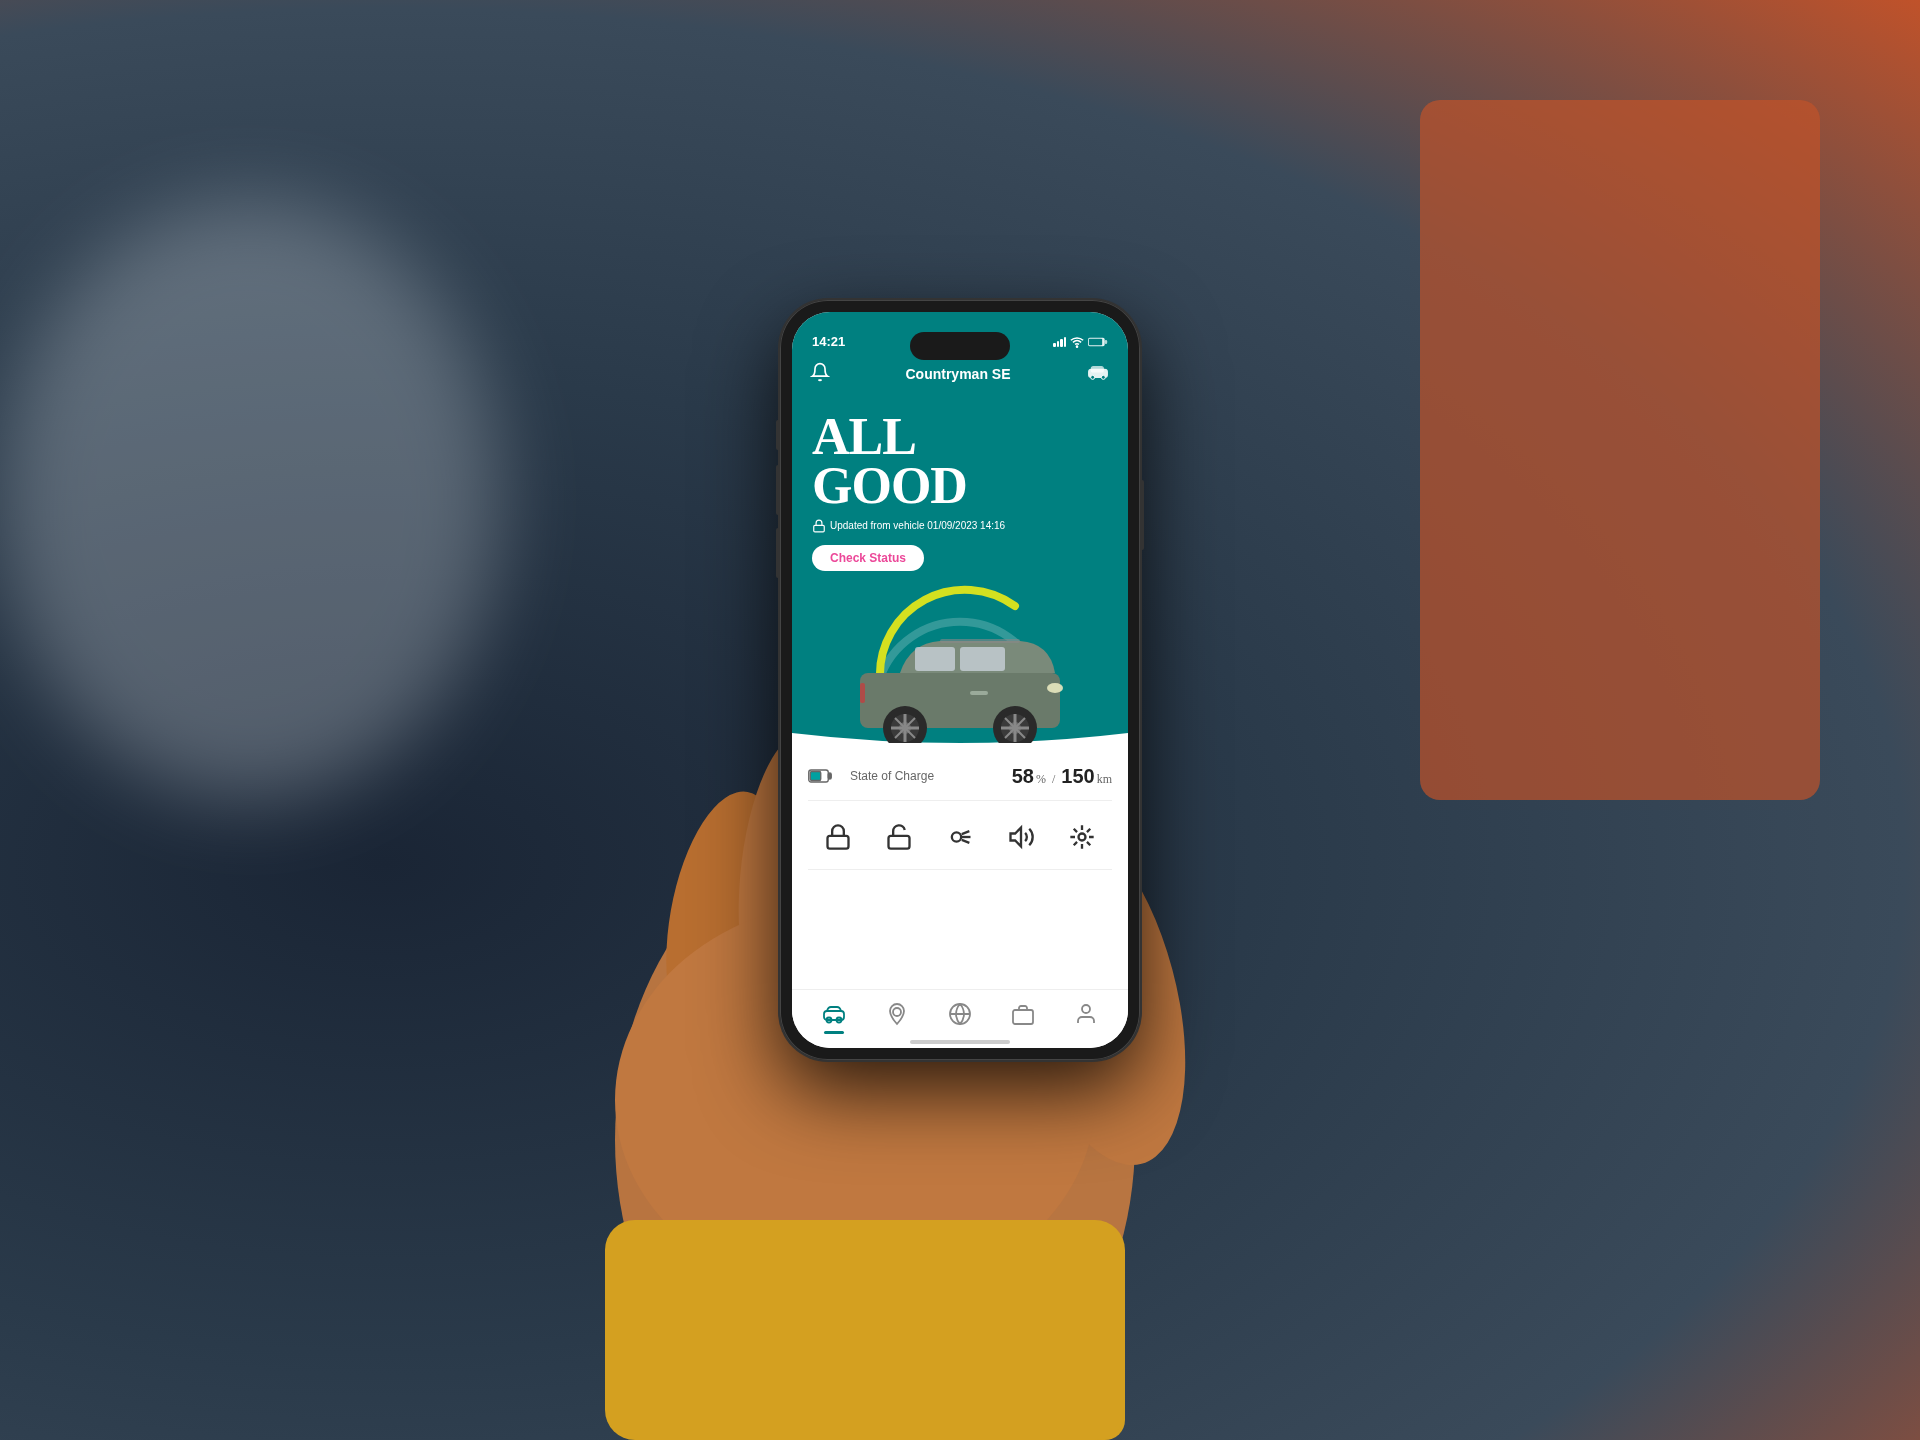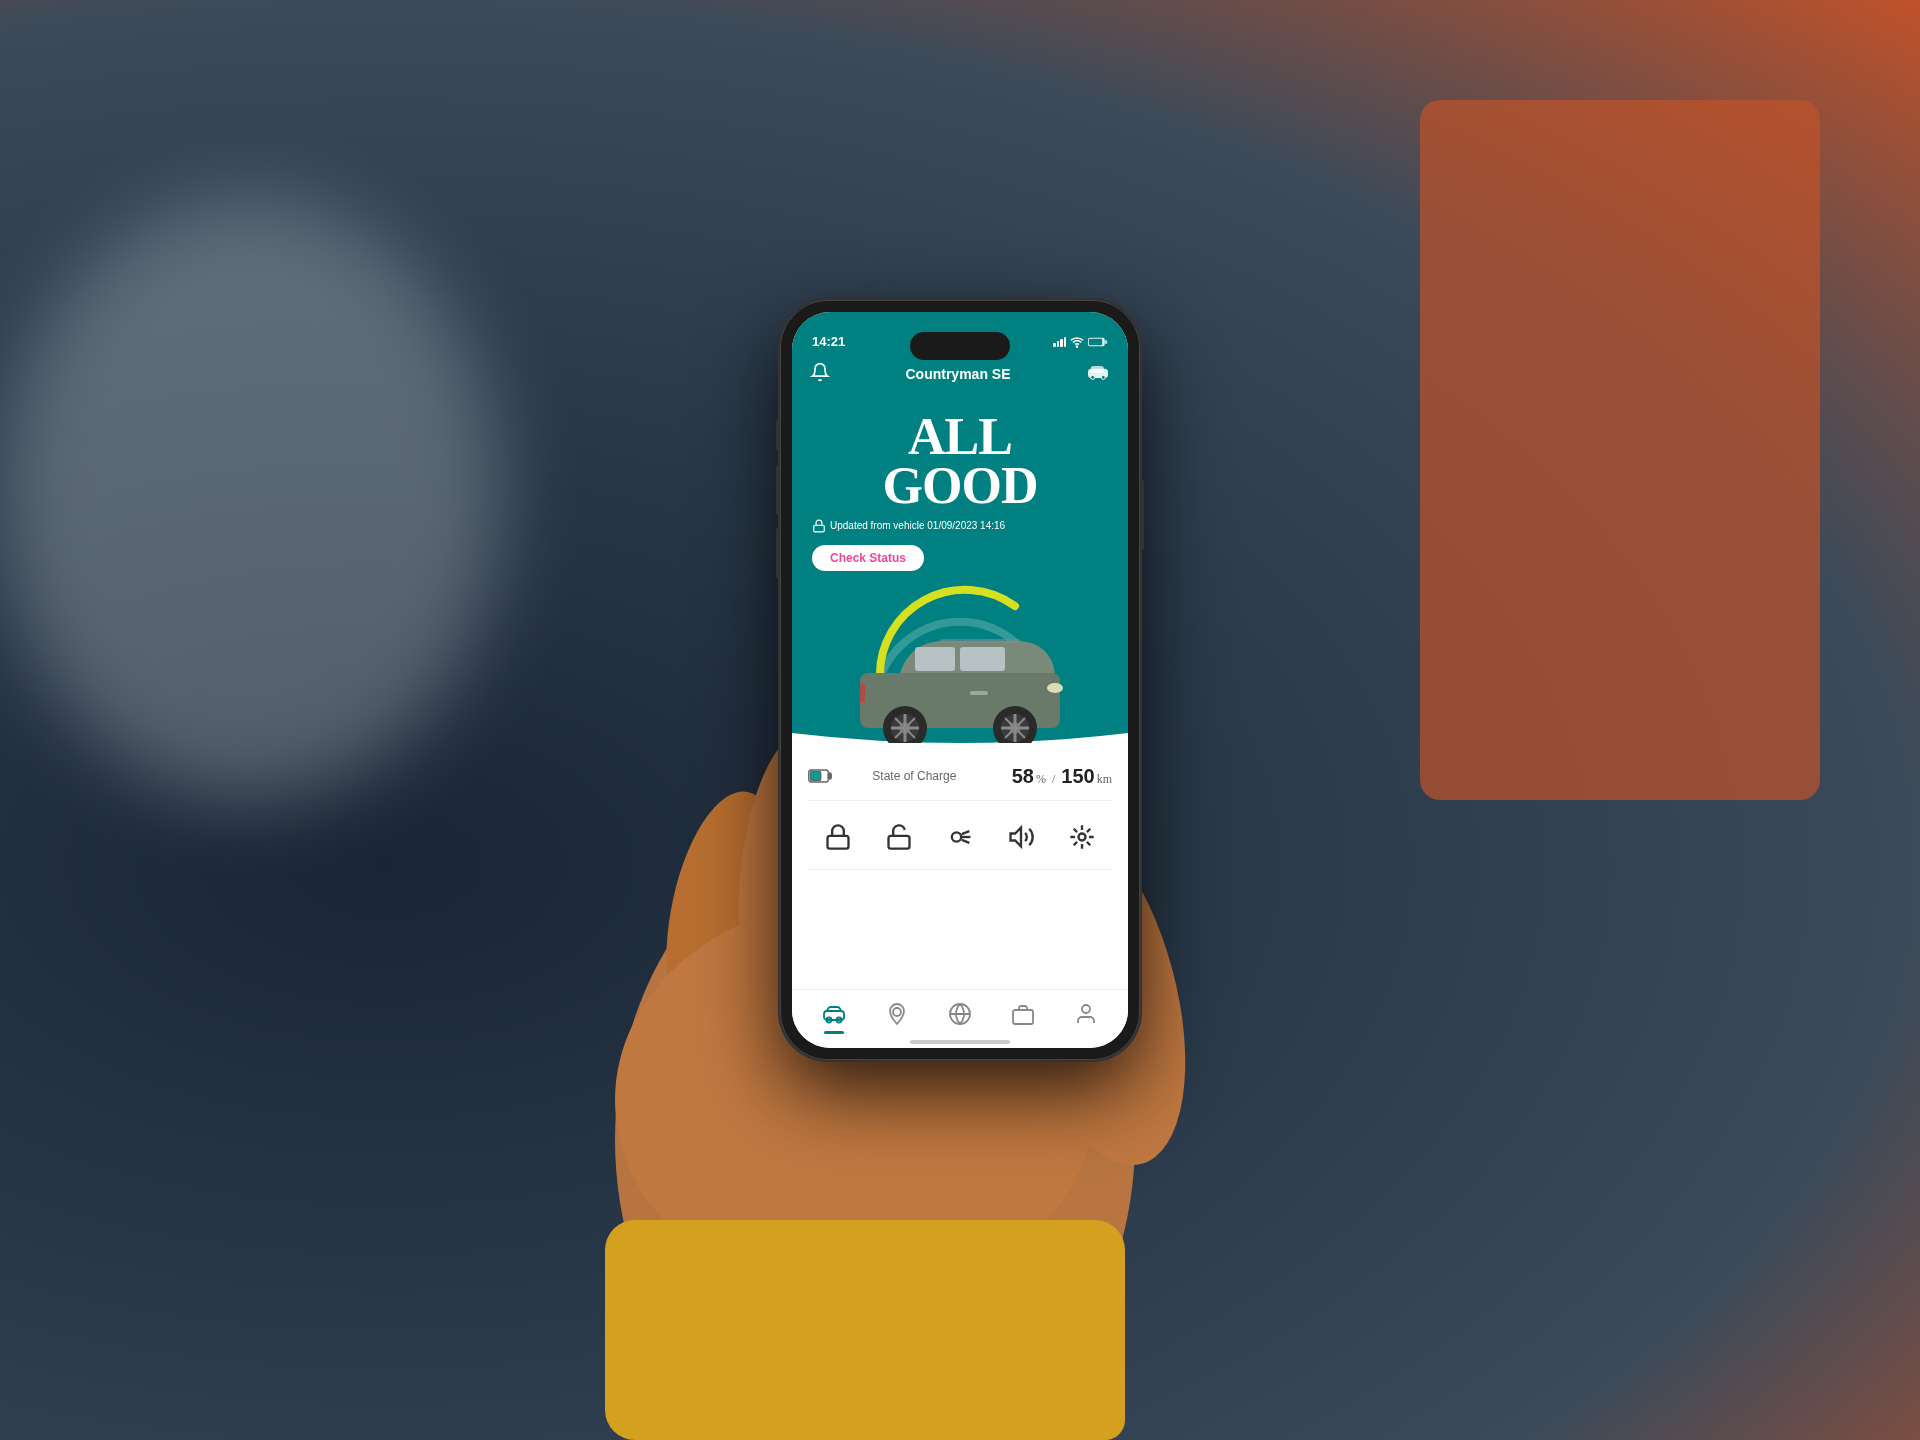--- a/index.html
+++ b/index.html
@@ -150,21 +150,20 @@
       flex-shrink: 0;
     }
 
     .hero-title {
       font-family: Georgia, 'Times New Roman', serif;
       font-size: 52px;
       font-weight: 900;
       color: white;
       line-height: 0.95;
       letter-spacing: -1px;
-      text-align: center;
     }
 
     .hero-subtitle {
       display: flex;
       align-items: center;
       gap: 4px;
       color: white;
       font-size: 10px;
       font-family: -apple-system, sans-serif;
       margin-top: 8px;
@@ -200,22 +199,21 @@
       overflow-y: auto;
       padding: 0 16px 16px;
     }
 
     
     .soc-bar {
       display: flex;
       align-items: center;
       padding: 12px 0;
       border-bottom: 1px solid #eee;
-      gap: 28px;
-      text-align: center;
+      gap: 18px;
     }
 
     .soc-label {
       font-size: 12px;
       color: #666;
       font-family: -apple-system, sans-serif;
       flex: 1;
     }
 
     .soc-value {

